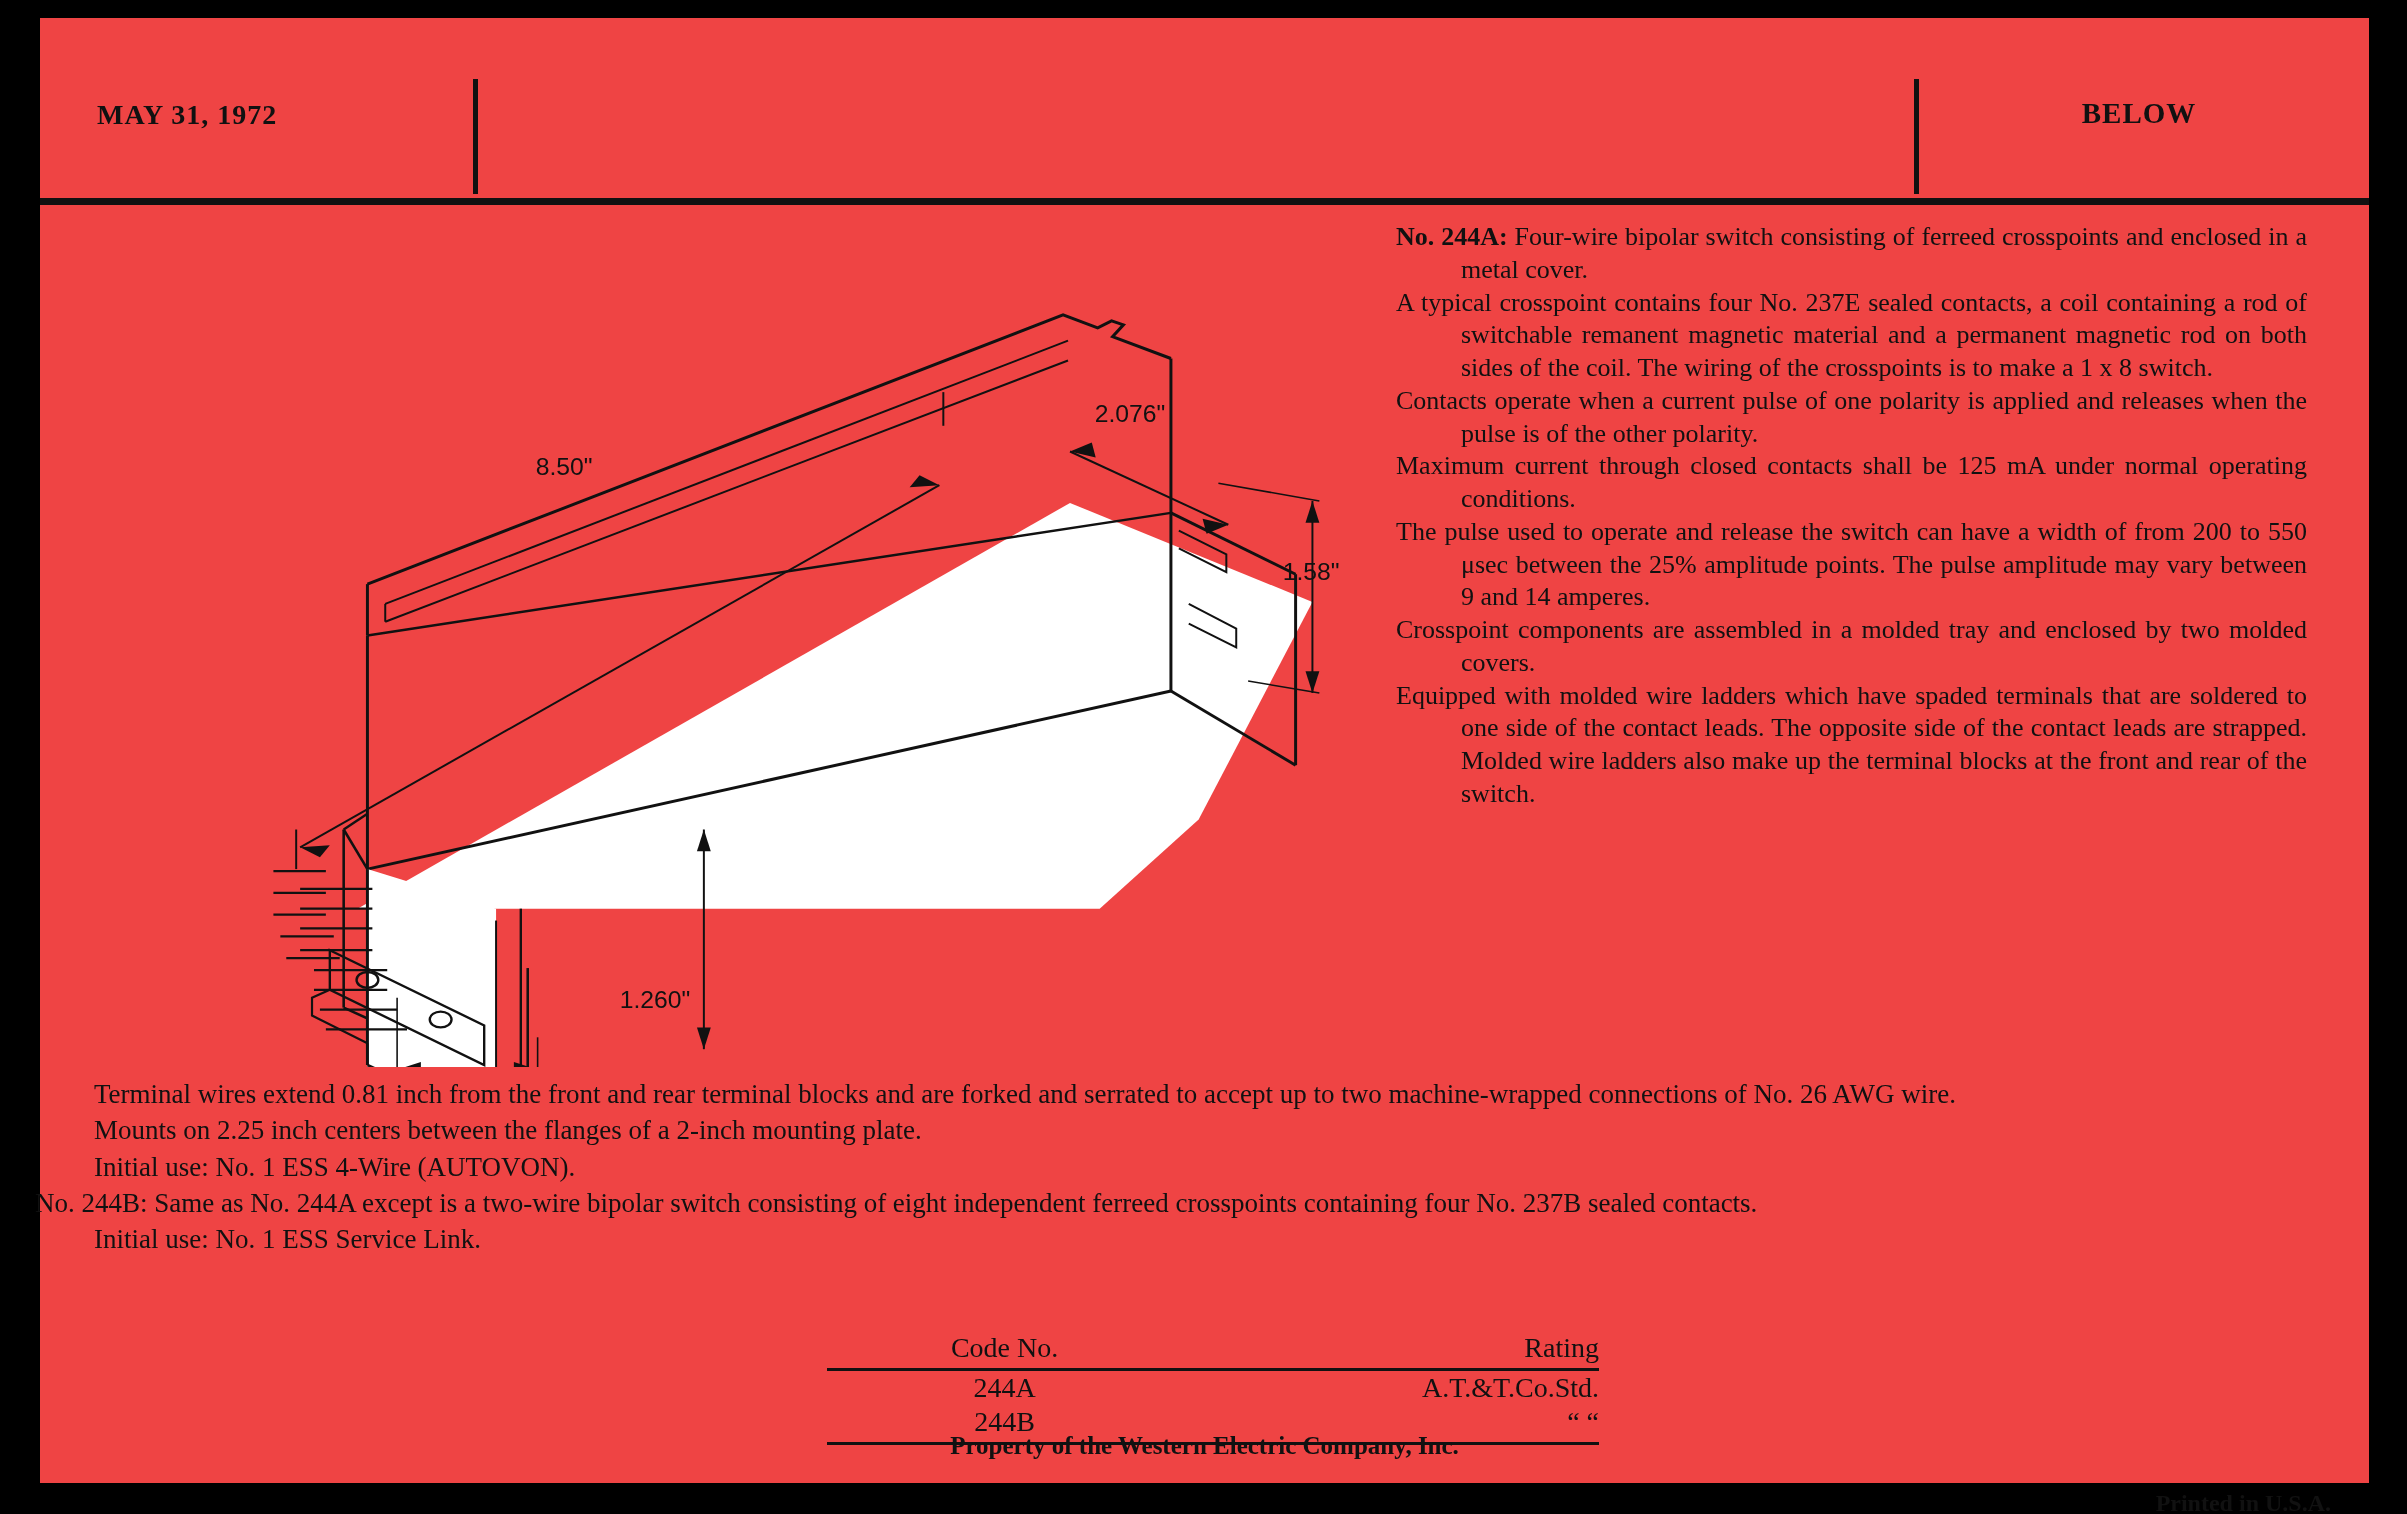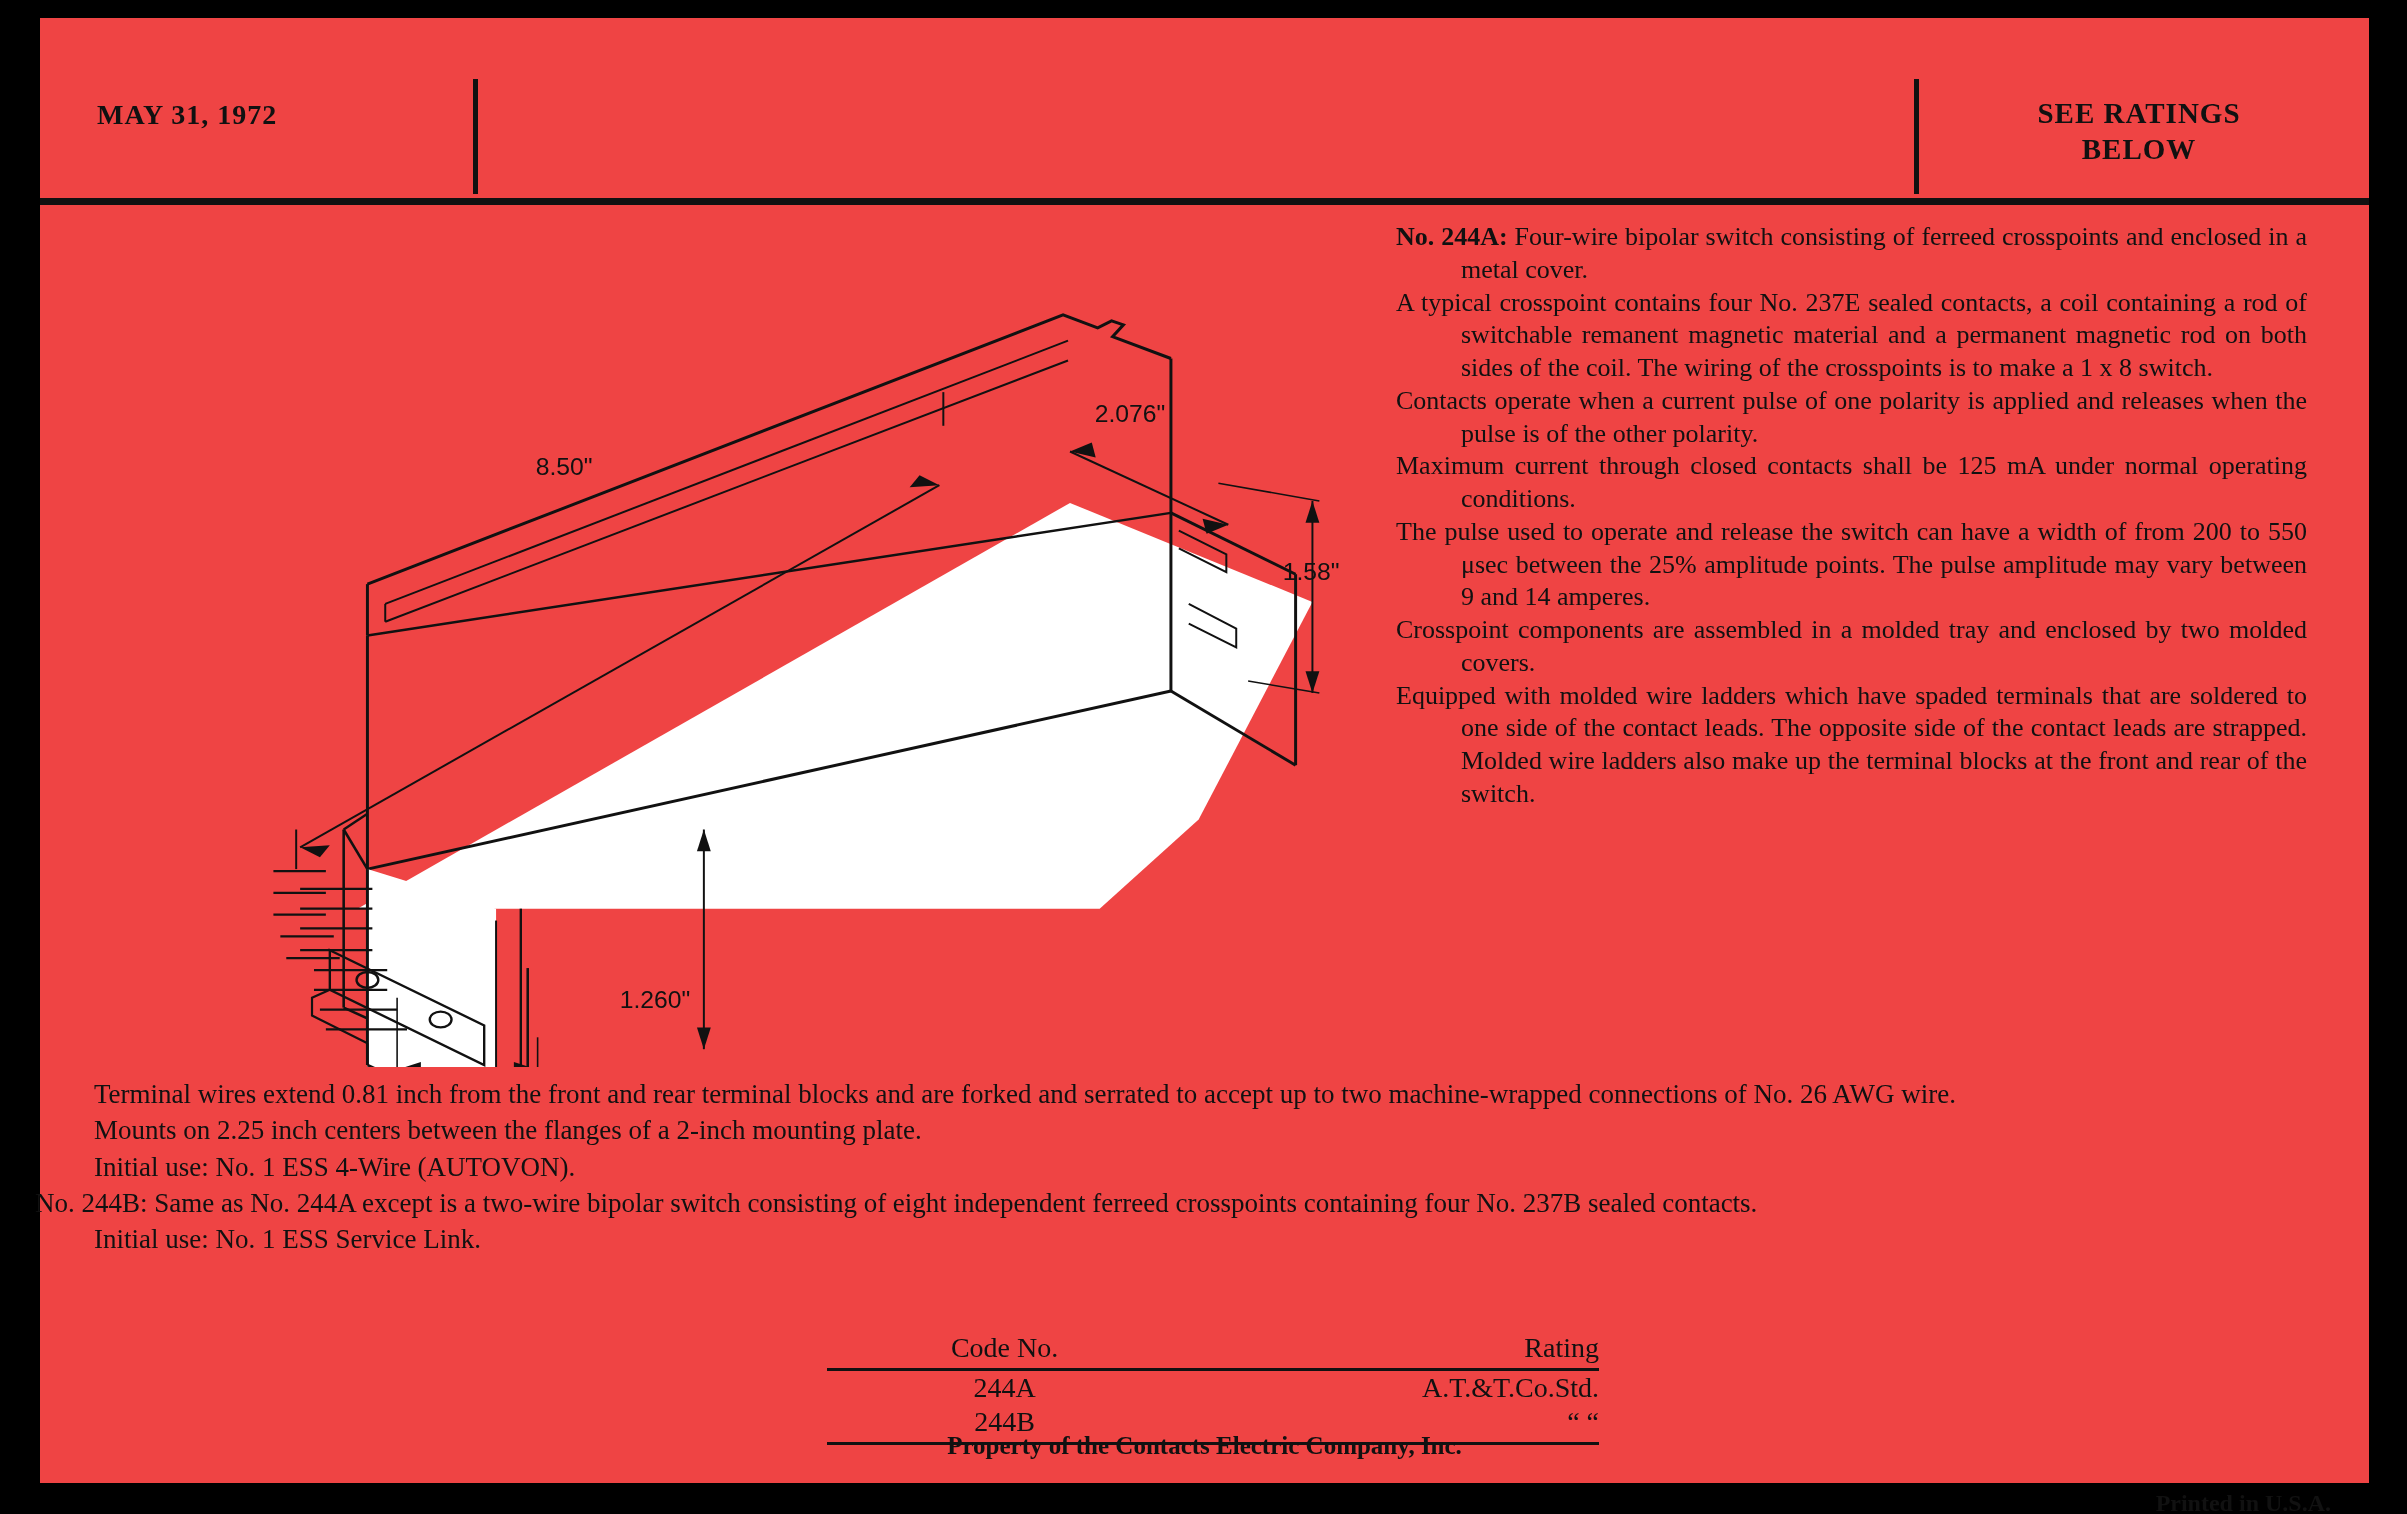--- a/index.html
+++ b/index.html
@@ -198,21 +198,20 @@
 </head>
 <body>
 
 <div id="page">
 
   <div class="header">
     <div class="header-date">MAY 31, 1972</div>
     <div class="header-rule-left"></div>
     <div class="header-rule-right"></div>
     <div class="header-right">
-      <div>SEE RATINGS</div>
       <div>BELOW</div>
     </div>
     <div class="header-bar"></div>
   </div>
 
   <div class="figure">
     <svg width="1337" height="851" viewBox="0 0 1350 860">
       <g fill="none" stroke="#111" stroke-width="3" stroke-linejoin="miter" stroke-linecap="butt">
 
         <path d="M 290 700 L 1010 290 L 1255 390 L 1140 610 L 1040 700 Z" fill="#fff" stroke="none"></path>
@@ -373,17 +372,17 @@
           <td class="col-rating">A.T.&amp;T.Co.Std.</td>
         </tr>
         <tr class="last">
           <td class="col-code">244B</td>
           <td class="col-rating">“          “</td>
         </tr>
       </tbody>
     </table>
   </div>
 
-  <div class="footer-left">Property of the Contacts Electric Company, Inc.</div>
+  <div class="footer-left">Property of the Western Electric Company, Inc.</div>
   <div class="footer-right">Printed in U.S.A.</div>
 
 </div>
 
 
 </body></html>

